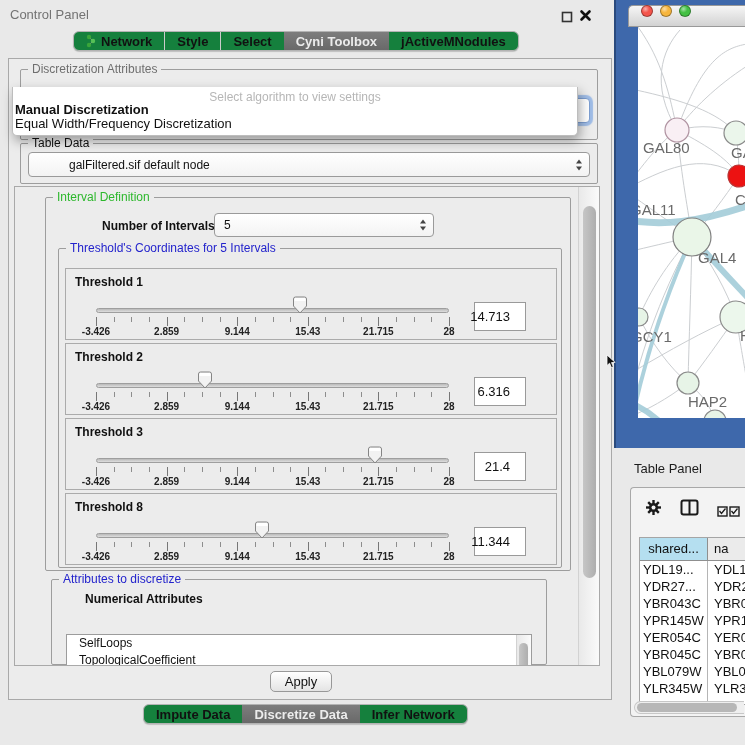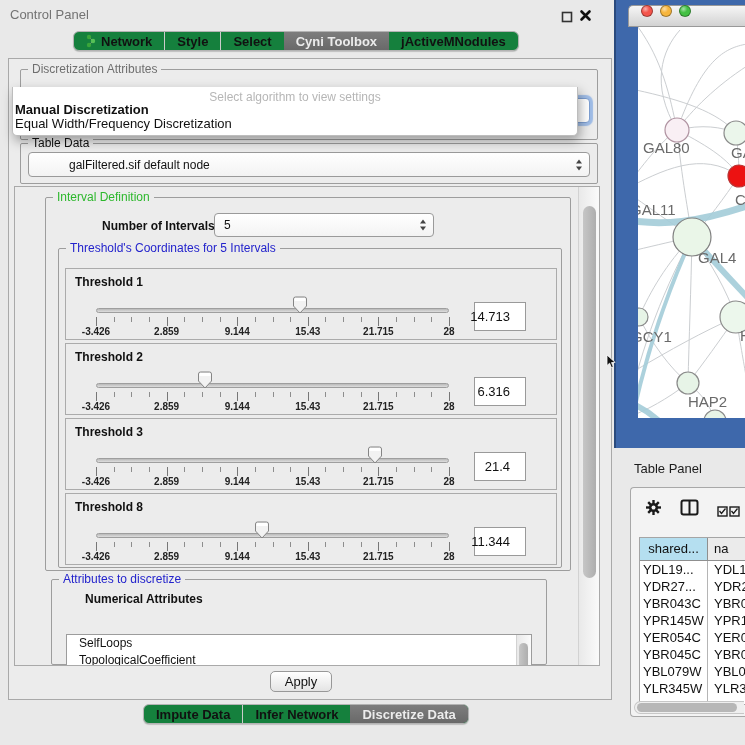--- a/index.html
+++ b/index.html
@@ -333,25 +333,25 @@
         <div class="opt" style="top: 29px; font-weight: normal;">Equal Width/Frequency Discretization</div>
       </div>
   </div>
 
   <div class="btn" style="left:270px;top:671px;width:62px;height:21px;">Apply</div>
 
   <div class="tabgroup" id="bottomTabs" style="left:143px;top:704px;">
       <div class="tab">
         <span>Impute Data</span>
       </div>
-      <div class="tab">
-        <span>Infer Network</span>
-      </div>
       <div class="tab sel">
         <span>Discretize Data</span>
+      </div>
+      <div class="tab">
+        <span>Infer Network</span>
       </div>
     </div>
 
   <div class="netwin">
     <div class="nettitle"></div>
     <div id="lights">
         <div class="light" style="left: 25px; background: radial-gradient(circle at 35% 30%, rgba(255, 255, 255, 0.533), transparent 40%), rgb(243, 84, 75); border: 1px solid rgba(0, 0, 0, 0.35);"></div>
         <div class="light" style="left: 44px; background: radial-gradient(circle at 35% 30%, rgba(255, 255, 255, 0.533), transparent 40%), rgb(246, 181, 61); border: 1px solid rgba(0, 0, 0, 0.35);"></div>
         <div class="light" style="left: 63px; background: radial-gradient(circle at 35% 30%, rgba(255, 255, 255, 0.533), transparent 40%), rgb(67, 192, 67); border: 1px solid rgba(0, 0, 0, 0.35);"></div>
       </div>

